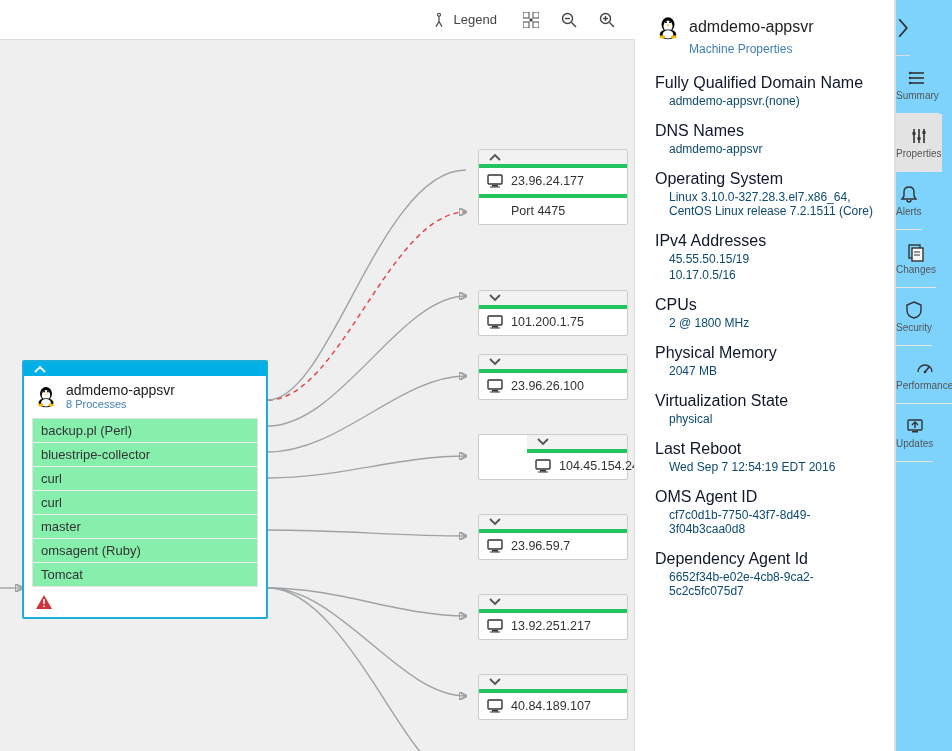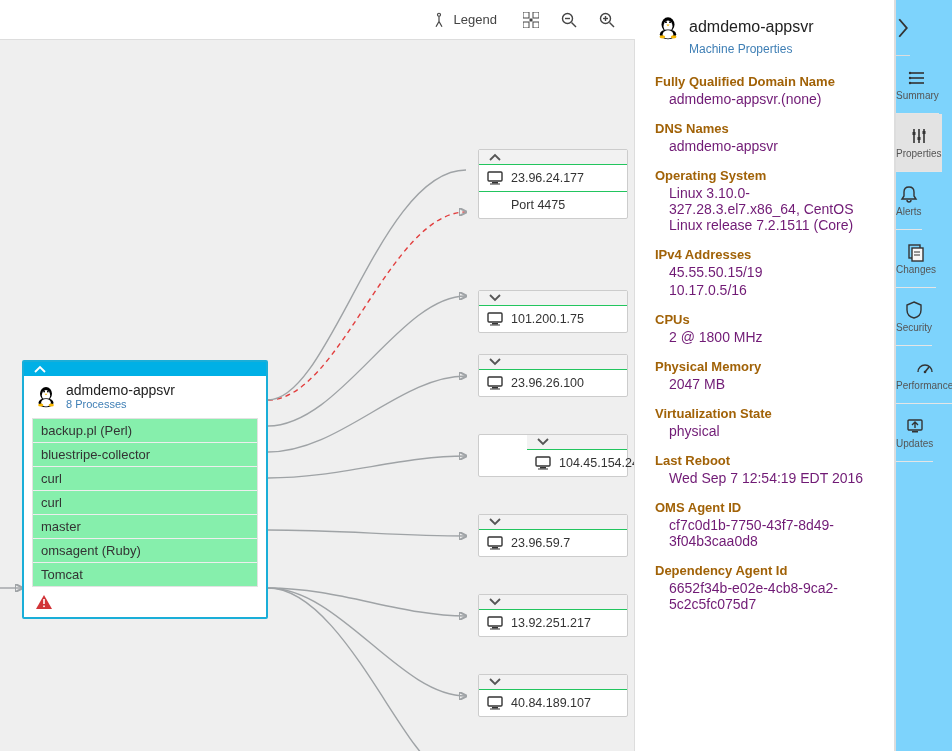--- a/index.html
+++ b/index.html
@@ -115,21 +115,21 @@
     background: #f2f2f2;
     display: flex;
     align-items: center;
     justify-content: flex-start;
     padding-left: 10px;
   }
   .node .n-hdr svg { color: #555; }
   .node .n-row {
     display: flex;
     padding: 6px 8px;
-    border-top: 1px solid #22c55e;
+    border-top: 4px solid #22c55e;
   }
   .node .n-row:first-of-type { border-top: none; }
   .node .n-row .mon { width: 16px; height: 14px; margin-right: 8px; flex: none; color: #333; }
 
   
   .wires {
     position: absolute;
     top: 0; left: 0;
     width: 635px; height: 711px;
     pointer-events: none;
@@ -150,22 +150,22 @@
   .panel .p-title {
     display: flex;
     align-items: center;
     margin-bottom: 2px;
   }
   .panel .p-title .penguin { width: 26px; height: 26px; margin-right: 8px; }
   .panel .p-title .pt-name { font-size: 16px; color: #222; }
   .panel .p-title-sub { font-size: 12px; color: #3f7fb5; margin-left: 34px; margin-bottom: 18px; }
 
   .prop { margin-bottom: 14px; }
-  .prop .p-label { color: #a16207; font-size: 13px; font-weight: 700; }
-  .prop .p-val   { color: #701a75; font-size: 14px; margin-left: 14px; margin-top: 2px; word-break: break-word; }
+  .prop .p-label { color: #0f172a; font-size: 16px; font-weight: 400; }
+  .prop .p-val   { color: #0c4a6e; font-size: 12px; margin-left: 14px; margin-top: 2px; word-break: break-word; }
 
   
   .rail {
     position: absolute;
     top: 0; right: 0;
     width: 57px; height: 751px;
     background: #7dd3fc;
     border-left: 1px solid #ddd;
     display: flex;
     flex-direction: column;

